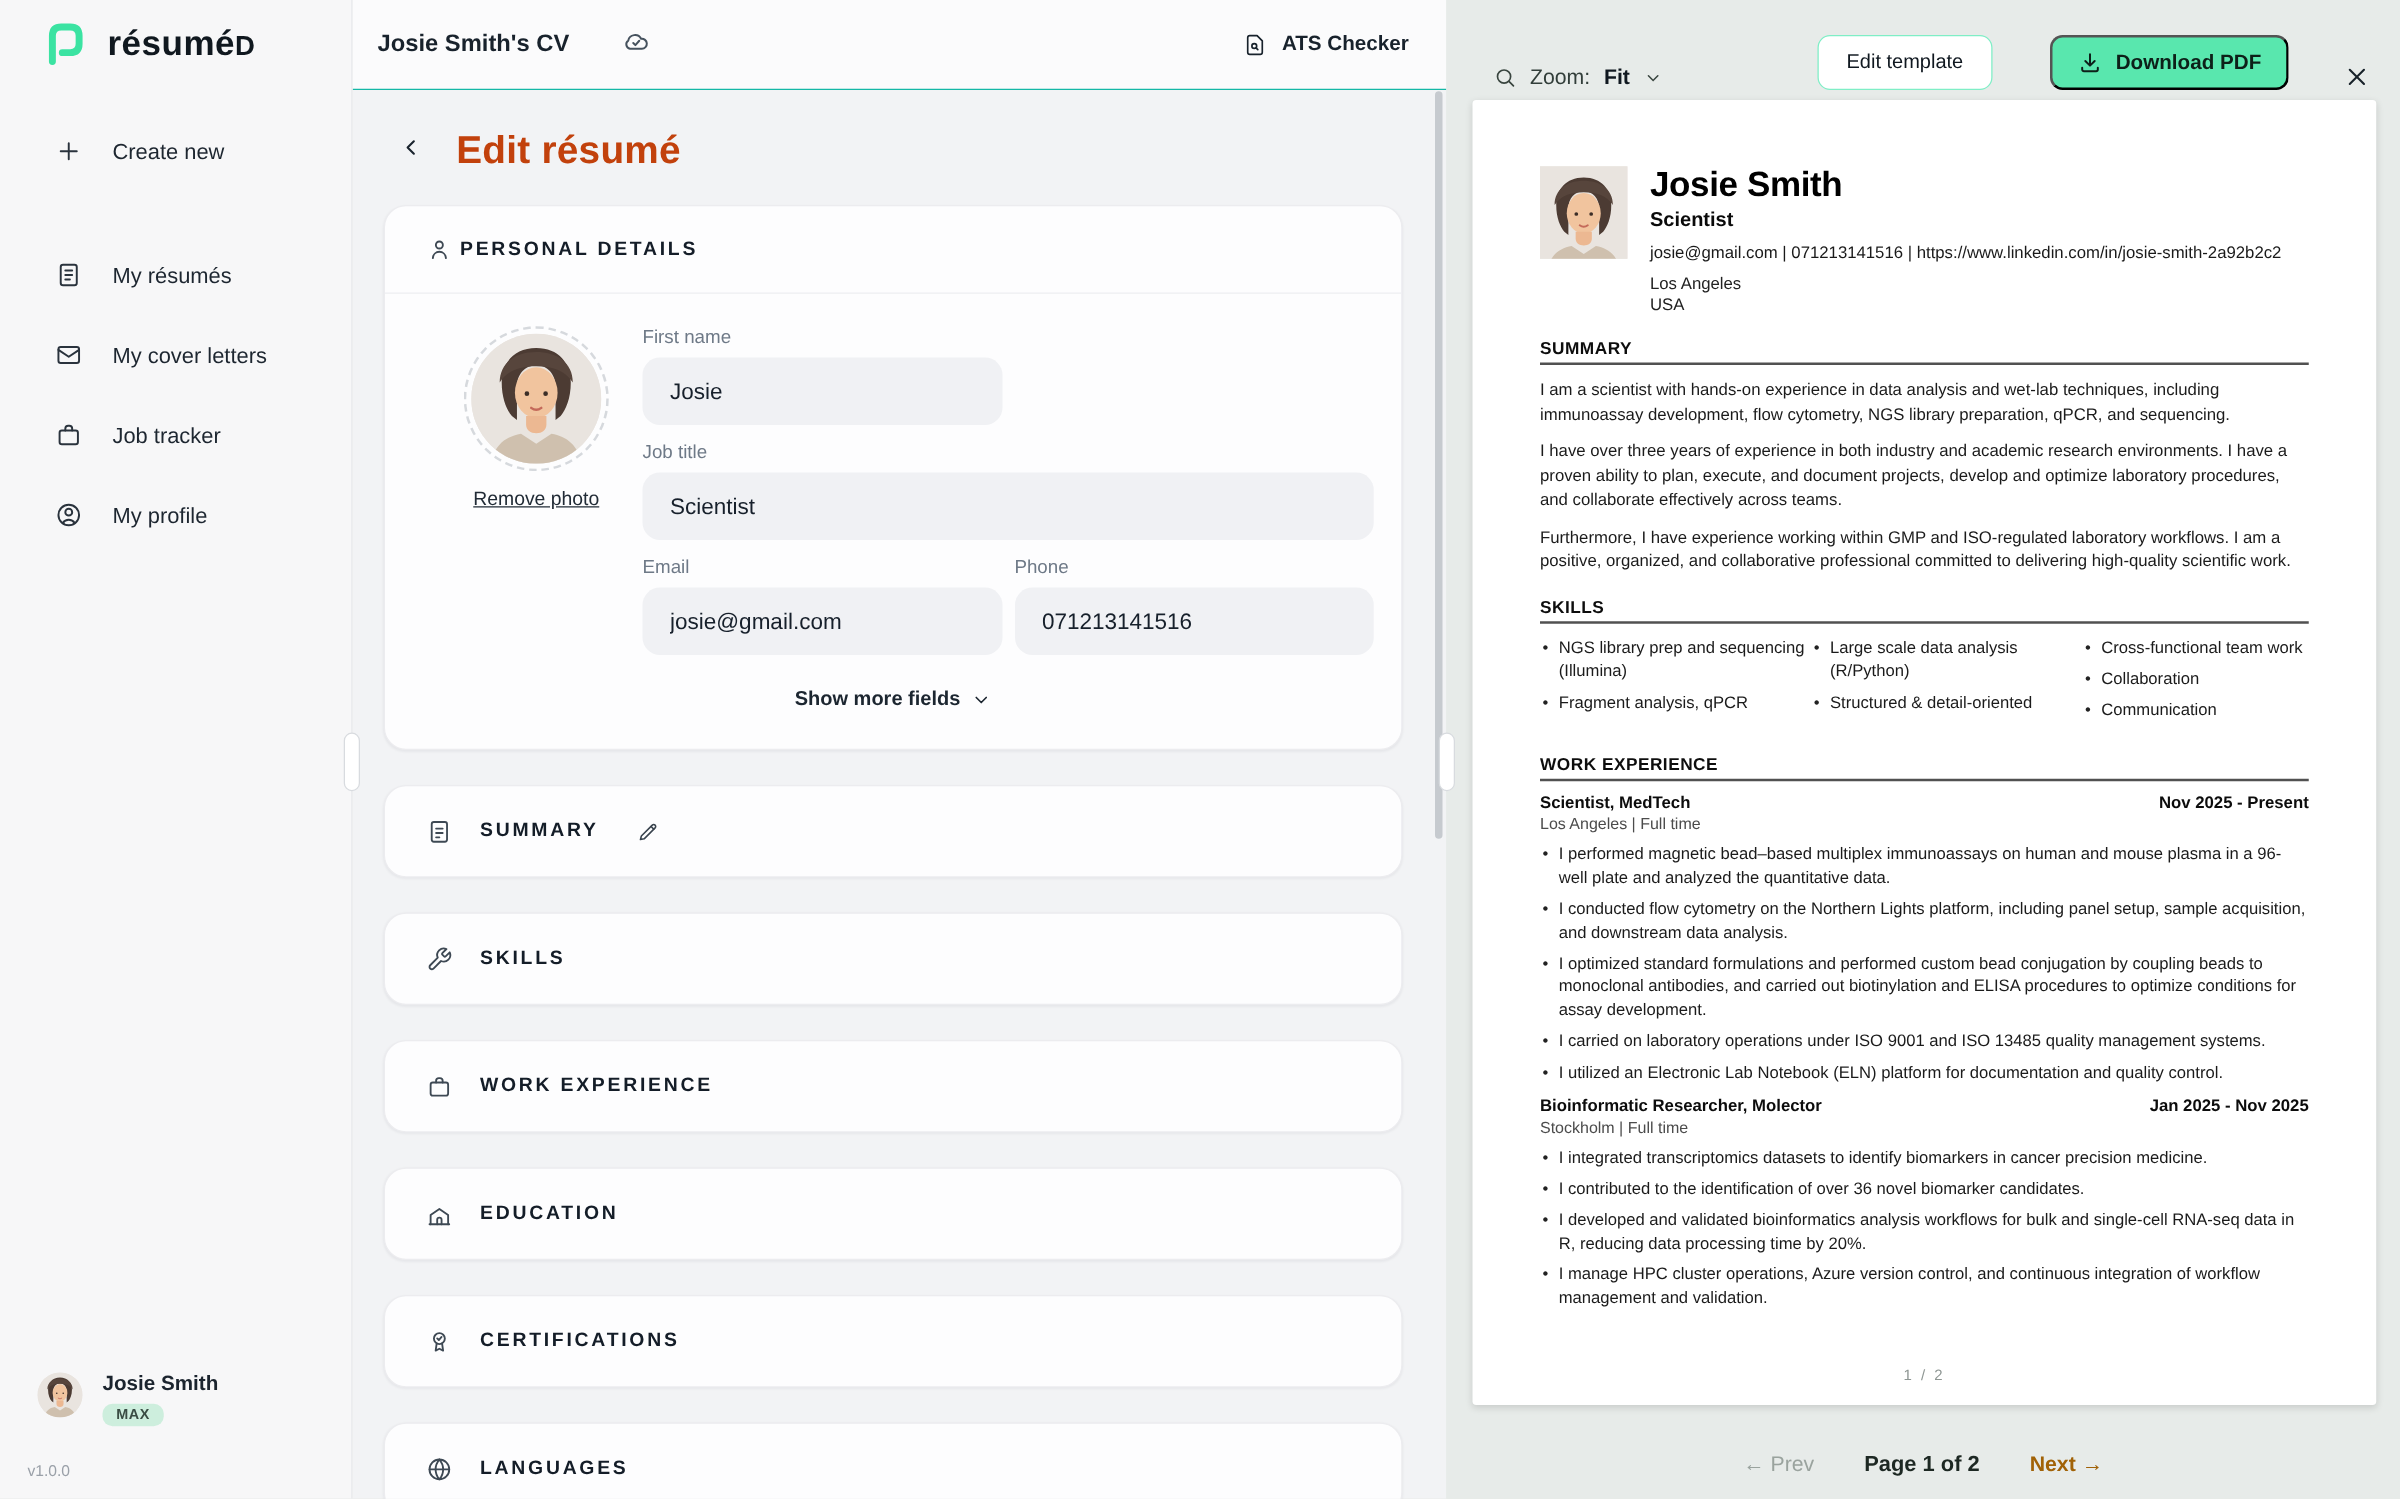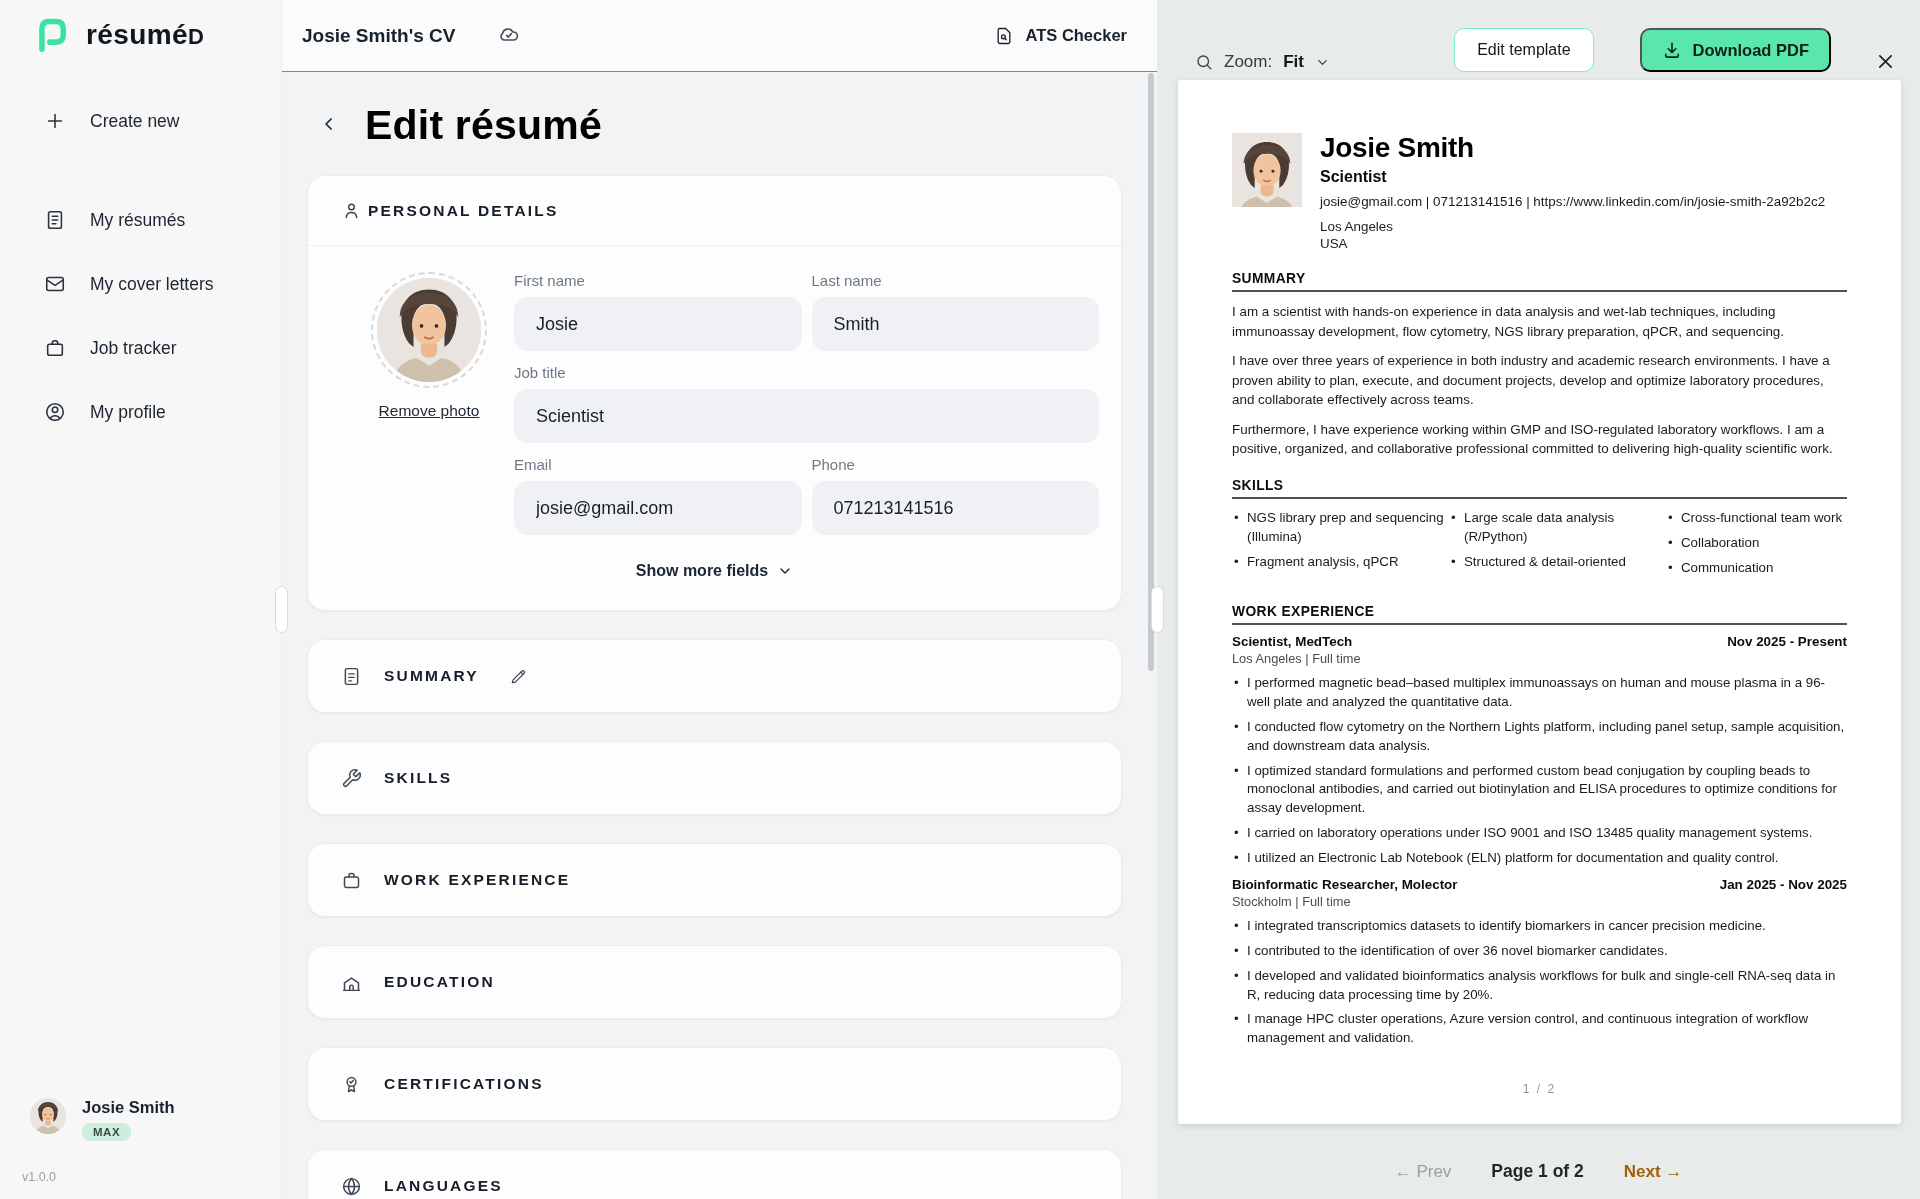--- a/index.html
+++ b/index.html
@@ -36,21 +36,21 @@
     display:flex; align-items:center; padding:0 30px 0 20px; }
   .doc-title { font-size:19px; font-weight:700; color:#18222c; }
   .cloud-wrap { margin-left:42px; }
   .cloud-wrap svg { width:24px; height:24px; stroke:#46525e; stroke-width:1.6; fill:none; stroke-linecap:round; stroke-linejoin:round; }
   .ats { margin-left:auto; display:flex; align-items:center; gap:12px; font-size:16.5px; font-weight:600; color:#18222c; cursor:pointer; }
   .ats svg { width:20px; height:20px; stroke:#18222c; stroke-width:1.6; fill:none; stroke-linecap:round; stroke-linejoin:round; }
 
   .main-scroll { position:relative; padding:0 30px 0 25px; }
   .edit-header { display:flex; align-items:center; gap:26px; padding:30px 0 26px 12px; }
   .back-chevron svg { width:20px; height:20px; stroke:#1a232d; stroke-width:2; fill:none; stroke-linecap:round; stroke-linejoin:round; cursor:pointer; }
-  .edit-title { font-size:41px; font-weight:800; letter-spacing:.2px; color:#000000; }
+  .edit-title { font-size:31px; font-weight:800; letter-spacing:.2px; color:#c2410c; }
 
   .card { width:815px; background:#fdfdfe; border:1px solid #ececef; border-radius:18px;
     box-shadow:0 1px 2px rgba(16,24,40,.05); }
   .card-head { display:flex; align-items:center; gap:6px; padding:24px 33px; }
   .card-head svg, .sec-icon svg { width:21px; height:21px; stroke:#3e4954; stroke-width:1.7; fill:none; stroke-linecap:round; stroke-linejoin:round; }
   .card-title { font-size:15.5px; font-weight:800; letter-spacing:2.2px; color:#141d28; }
   .pd-divider { height:1px; background:#edeef1; }
   .pd-body { display:flex; padding:26px 22px 0 36px; }
   .photo-col { width:170px; text-align:center; }
   .photo-ring { width:116px; height:116px; margin:0 auto; border:2px dashed #d6d9dd; border-radius:50%; padding:4px; }
@@ -107,21 +107,21 @@
   .r-h { margin-top:20px; font-size:13.8px; font-weight:800; letter-spacing:.4px; color:#0d0d0d;
     padding-bottom:4px; border-bottom:2px solid #515151; }
   .r-p { margin-top:10px; font-size:13.4px; line-height:1.45; color:#1b1b1b; }
   .skill-cols { display:flex; margin-top:10px; }
   .skill-col { width:217px; }
   .skill-col:last-child { width:181px; }
   .b { position:relative; padding-left:15px; margin-bottom:6px; font-size:13.3px; line-height:1.42; color:#1b1b1b; }
   .b::before { content:"•"; position:absolute; left:2px; color:#222; }
   .jobrow { display:flex; justify-content:space-between; margin-top:9px; font-size:13.4px; font-weight:700; color:#0c0c0c; }
   .jobmeta { margin:2px 0 8px; font-size:12.8px; color:#4c4c4c; }
-  .page-num { position:absolute; bottom:28px; left:0; right:0; text-align:center;
+  .page-num { position:absolute; bottom:17px; left:0; right:0; text-align:center;
     font-size:12px; letter-spacing:2px; color:#8e9693; }
   .pager { position:absolute; bottom:17px; left:0; width:100%; display:flex; justify-content:center;
     align-items:center; gap:40px; }
   .pager-prev { font-size:17px; color:#9aa39e; cursor:pointer; }
   .pager-label { font-size:17.5px; font-weight:600; color:#1d2823; }
   .pager-next { font-size:17px; font-weight:600; color:#a16207; cursor:pointer; }
 </style>
 </head>
 <body>
 
@@ -265,24 +265,20 @@
                 </svg>
               </div>
             </div>
             <a class="remove-link">Remove photo</a>
           </div>
           <div class="form-col">
             <div class="field">
               <label class="f-label">First name</label>
               <input class="f-input" type="text" value="Josie" style="">
             </div>
-            <div class="field">
-              <label class="f-label">Last name</label>
-              <input class="f-input" type="text" value="Smith" style="">
-            </div>
             <div class="field full">
               <label class="f-label">Job title</label>
               <input class="f-input" type="text" value="Scientist" style="">
             </div>
             <div class="field">
               <label class="f-label">Email</label>
               <input class="f-input" type="text" value="josie@gmail.com" style="">
             </div>
             <div class="field">
               <label class="f-label">Phone</label>

